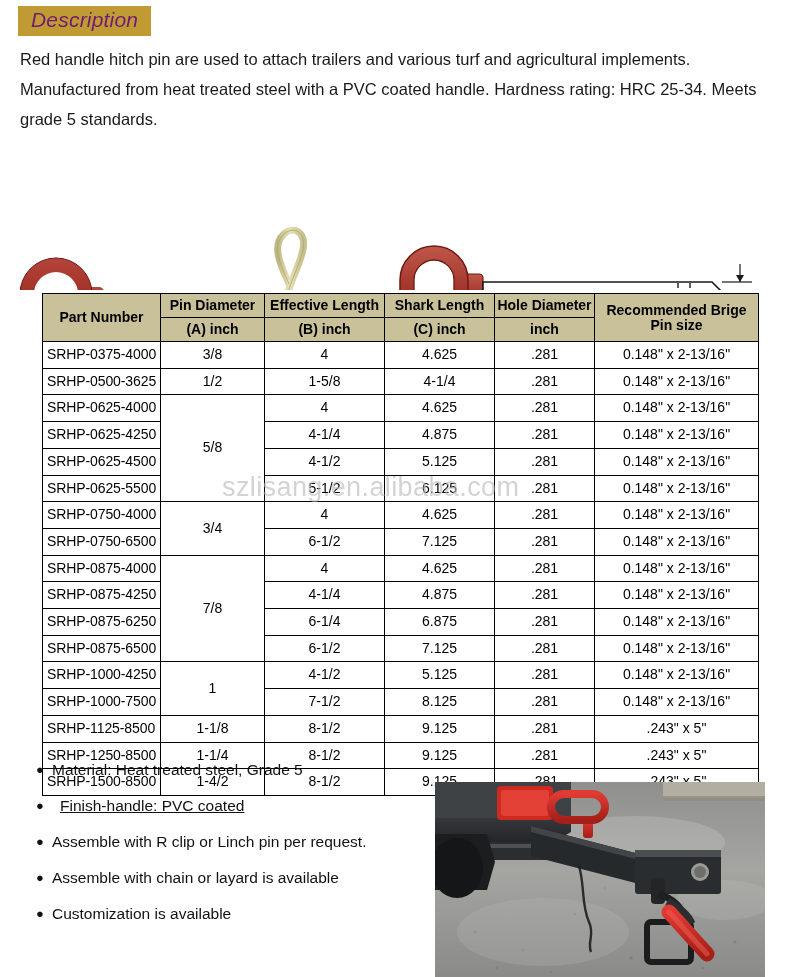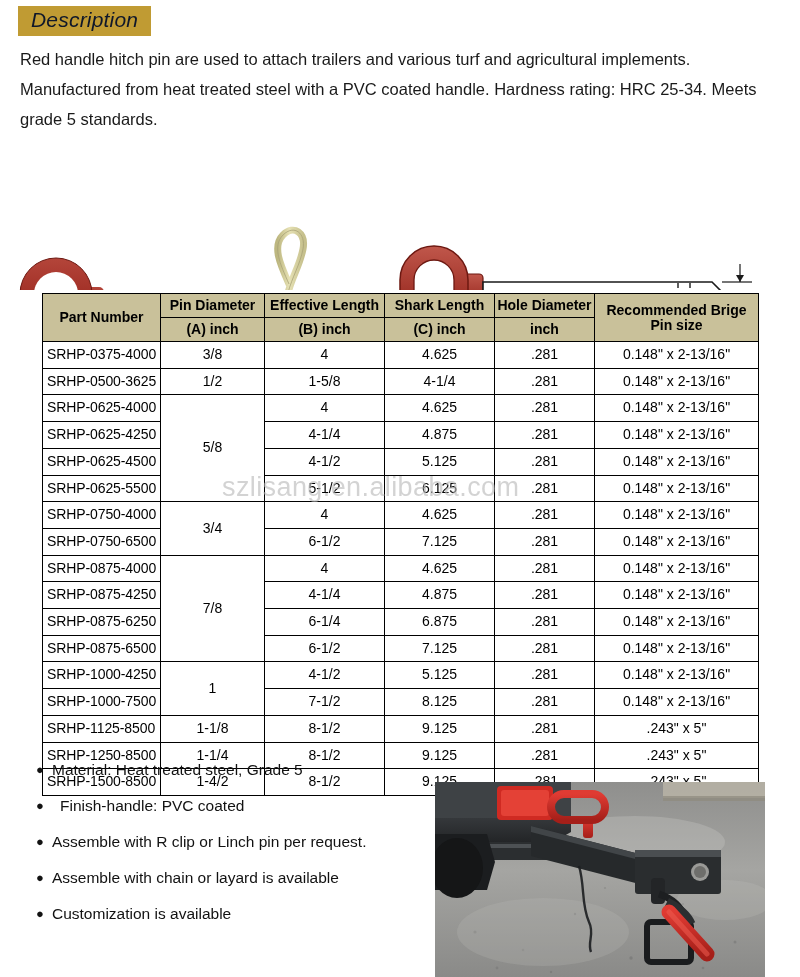--- a/index.html
+++ b/index.html
@@ -17,21 +17,21 @@
   
   #desc-banner {
     position: absolute;
     left: 18px; top: 6px;
     background: #c09b33;
     padding: 3px 13px 5px 13px;
   }
   #desc-banner .txt {
     font-style: italic;
     font-size: 21px;
-    color: #0f172a;
+    color: #701a75;
     letter-spacing: .2px;
     line-height: 1.05;
   }
 
   
   #intro {
     position: absolute;
     left: 20px; top: 44px;
     width: 765px;
     font-size: 16.5px;
@@ -112,21 +112,21 @@
     font-size: 15.5px;
     line-height: 19px;
     color: #121212;
   }
   #notes .note { margin-bottom: 17px; position: relative; }
   #notes .note .bul {
     position: absolute; left: 0; top: 0;
     font-size: 13px; line-height: 19px;
   }
   #notes .note .bodytxt { display: block; padding-left: 16px; }
-  #notes .note .sub { display: block; padding-left: 24px; }
+  #notes .note .sub { display: block; padding-left: 24px; text-decoration: underline; }
 
   
   #photo {
     position: absolute;
     left: 435px; top: 782px;
     width: 330px; height: 195px;
     overflow: hidden;
   }
   #photo svg { display: block; }
 </style>

